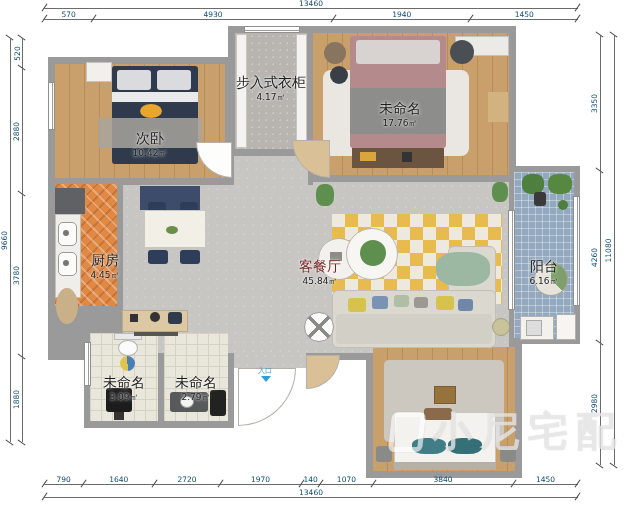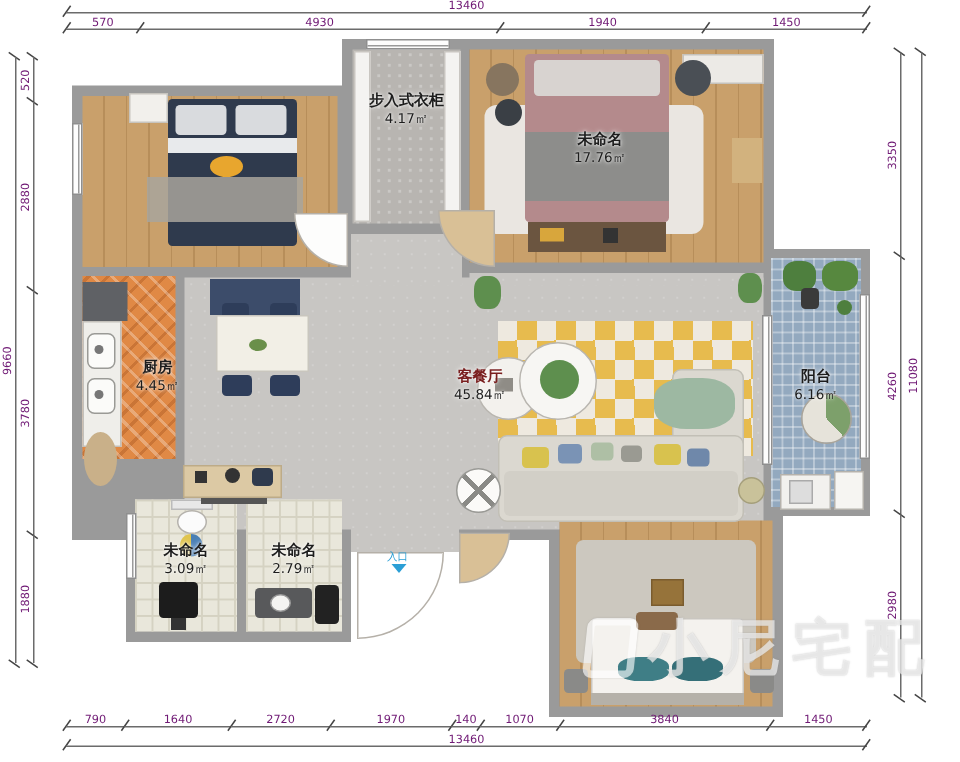--- a/index.html
+++ b/index.html
@@ -25,30 +25,30 @@
   .window{background:#fdfdfd;border:1px solid #8f8f8f;box-sizing:border-box;}
   .window.h::after{content:"";position:absolute;left:0;right:0;top:50%;border-top:1px solid #9a9a9a;}
   .window.v::after{content:"";position:absolute;top:0;bottom:0;left:50%;border-left:1px solid #9a9a9a;}
   .window{position:absolute;}
   
   .fun{position:absolute;box-sizing:border-box;}
   .round{border-radius:50%;}
   
   .room-label{position:absolute;text-align:center;color:#1d1d1d;line-height:1.25;z-index:40;
               text-shadow:0 0 2px rgba(255,255,255,.9),0 0 4px rgba(255,255,255,.7);}
-  .room-label .nm{font-size:10px;font-weight:bold;display:block;}
+  .room-label .nm{font-size:14px;font-weight:normal;display:block;margin-top:12px;}
   .room-label .ar{font-size:9px;display:block;}
   
   .entry-lbl{position:absolute;color:#2b9fd6;font-size:7px;font-weight:normal;z-index:41;}
   .entry-tri{position:absolute;width:0;height:0;border-left:5px solid transparent;border-right:5px solid transparent;
              border-top:6px solid #2b9fd6;z-index:41;}
   
   .pie{position:absolute;box-sizing:border-box;border:1px solid #b5b0a8;z-index:30;}
   
-  .dim-rail{position:absolute;display:flex;color:#701a75;z-index:50;}
+  .dim-rail{position:absolute;display:flex;color:#0c4a6e;z-index:50;}
   .dim-rail.h{height:14px;flex-direction:row;}
   .dim-rail.v{width:14px;flex-direction:column;}
   .seg{position:relative;display:flex;align-items:center;justify-content:center;min-width:0;min-height:0;}
   .h .seg::after{content:"";position:absolute;left:0;right:0;top:60%;border-top:1px solid #6b6b6b;}
   .v .seg::after{content:"";position:absolute;top:0;bottom:0;left:55%;border-left:1px solid #6b6b6b;}
   .h .seg::before{content:"";position:absolute;left:-4px;top:calc(60% - 1px);width:9px;height:1px;background:#444;
                   transform:rotate(-55deg);}
   .h.dim-rail::after{content:"";position:absolute;right:-4px;top:calc(60% - 1px);width:9px;height:1px;background:#444;
                   transform:rotate(-55deg);}
   .v .seg::before{content:"";position:absolute;top:-1px;left:calc(55% - 5px);width:9px;height:1px;background:#444;
@@ -191,20 +191,24 @@
   <div class="fun" style="left:448px;top:438px;width:34px;height:16px;background:#356f78;border-radius:40%;z-index:6;"></div>
   <div class="fun" style="left:394px;top:462px;width:102px;height:8px;background:#b5b1a9;z-index:6;"></div>
   <div class="fun" style="left:376px;top:446px;width:16px;height:16px;background:#8a8a88;border-radius:3px;z-index:5;"></div>
   <div class="fun" style="left:500px;top:446px;width:16px;height:16px;background:#8a8a88;border-radius:3px;z-index:5;"></div>
 
   <div class="pie" style="left:196px;top:142px;width:36px;height:36px;background:#fdfdfc;border-radius:0 0 0 100%;"></div>
   <div class="pie" style="left:292px;top:140px;width:38px;height:38px;background:#d9c096;border-radius:0 0 0 100%;"></div>
   <div class="pie" style="left:306px;top:355px;width:34px;height:34px;background:#d9c096;border-radius:0 0 100% 0;"></div>
   <div class="pie" style="left:238px;top:368px;width:58px;height:58px;background:#fff;border-radius:0 0 100% 0;"></div>
 
+  <div class="room-label" style="left:100px;top:118px;width:100px;">
+    <span class="nm">次卧</span>
+    <span class="ar">10.42㎡</span>
+  </div>
   <div class="room-label" style="left:231px;top:62px;width:80px;">
     <span class="nm">步入式衣柜</span>
     <span class="ar">4.17㎡</span>
   </div>
   <div class="room-label" style="left:350px;top:88px;width:100px;">
     <span class="nm">未命名</span>
     <span class="ar">17.76㎡</span>
   </div>
   <div class="room-label" style="left:70px;top:240px;width:70px;">
     <span class="nm">厨房</span>

